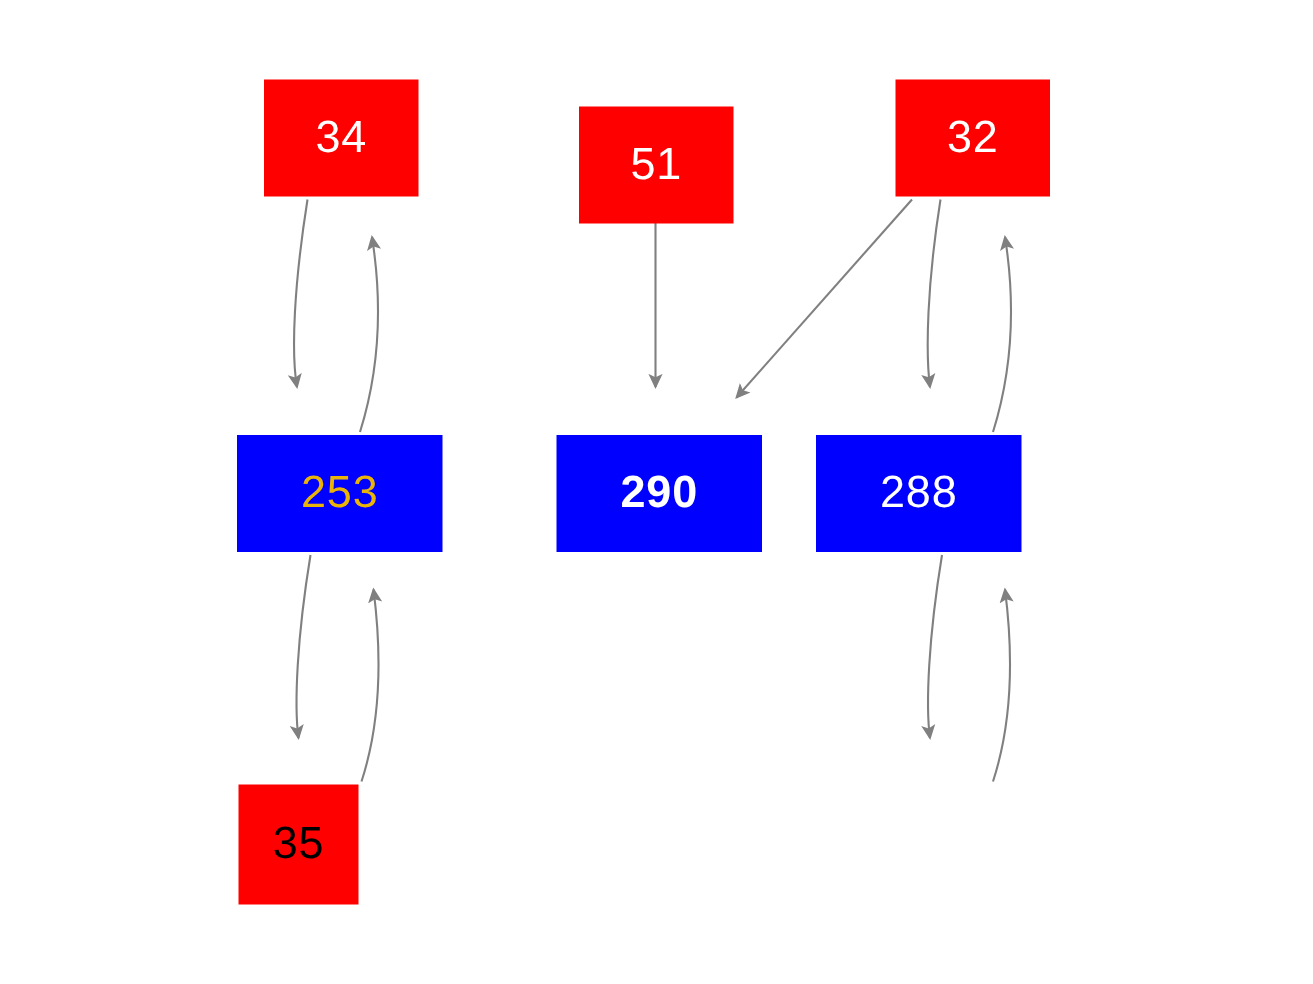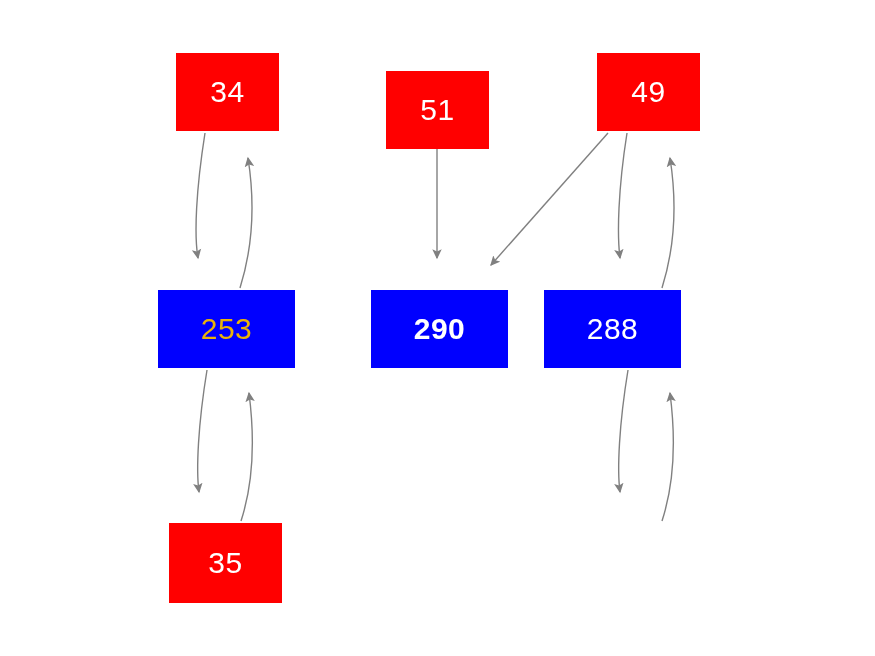--- a/index.html
+++ b/index.html
@@ -76,33 +76,33 @@
 
   <div class="node" style="left: 176px; top: 53px; width: 103px; height: 78px; background: rgb(255, 0, 0); color: rgb(255, 255, 255);">
     <span class="node-label">34</span>
   </div>
 
   <div class="node" style="left: 386px; top: 53px; width: 103px; height: 78px; background: rgb(255, 0, 0); color: rgb(255, 255, 255); margin-top: 18px;">
     <span class="node-label">51</span>
   </div>
 
   <div class="node" style="left: 597px; top: 53px; width: 103px; height: 78px; background: rgb(255, 0, 0); color: rgb(255, 255, 255);">
-    <span class="node-label">49</span>
+    <span class="node-label">32</span>
   </div>
 
   <div class="node" style="left: 158px; top: 290px; width: 137px; height: 78px; background: rgb(0, 0, 255); color: #eab308;">
     <span class="node-label">253</span>
   </div>
 
   <div class="node" style="left: 371px; top: 290px; width: 137px; height: 78px; background: rgb(0, 0, 255); color: rgb(255, 255, 255); font-weight: bold;">
     <span class="node-label">290</span>
   </div>
 
   <div class="node" style="left: 544px; top: 290px; width: 137px; height: 78px; background: rgb(0, 0, 255); color: rgb(255, 255, 255);">
     <span class="node-label">288</span>
   </div>
 
-  <div class="node" style="left: 169px; top: 523px; width: 113px; height: 80px; background: rgb(255, 0, 0); color: #ffffff;">
+  <div class="node" style="left: 159px; top: 523px; width: 80px; height: 80px; background: rgb(255, 0, 0); color: #000000;">
     <span class="node-label">35</span>
   </div>
 
 
 </div>
 
 </body></html>

